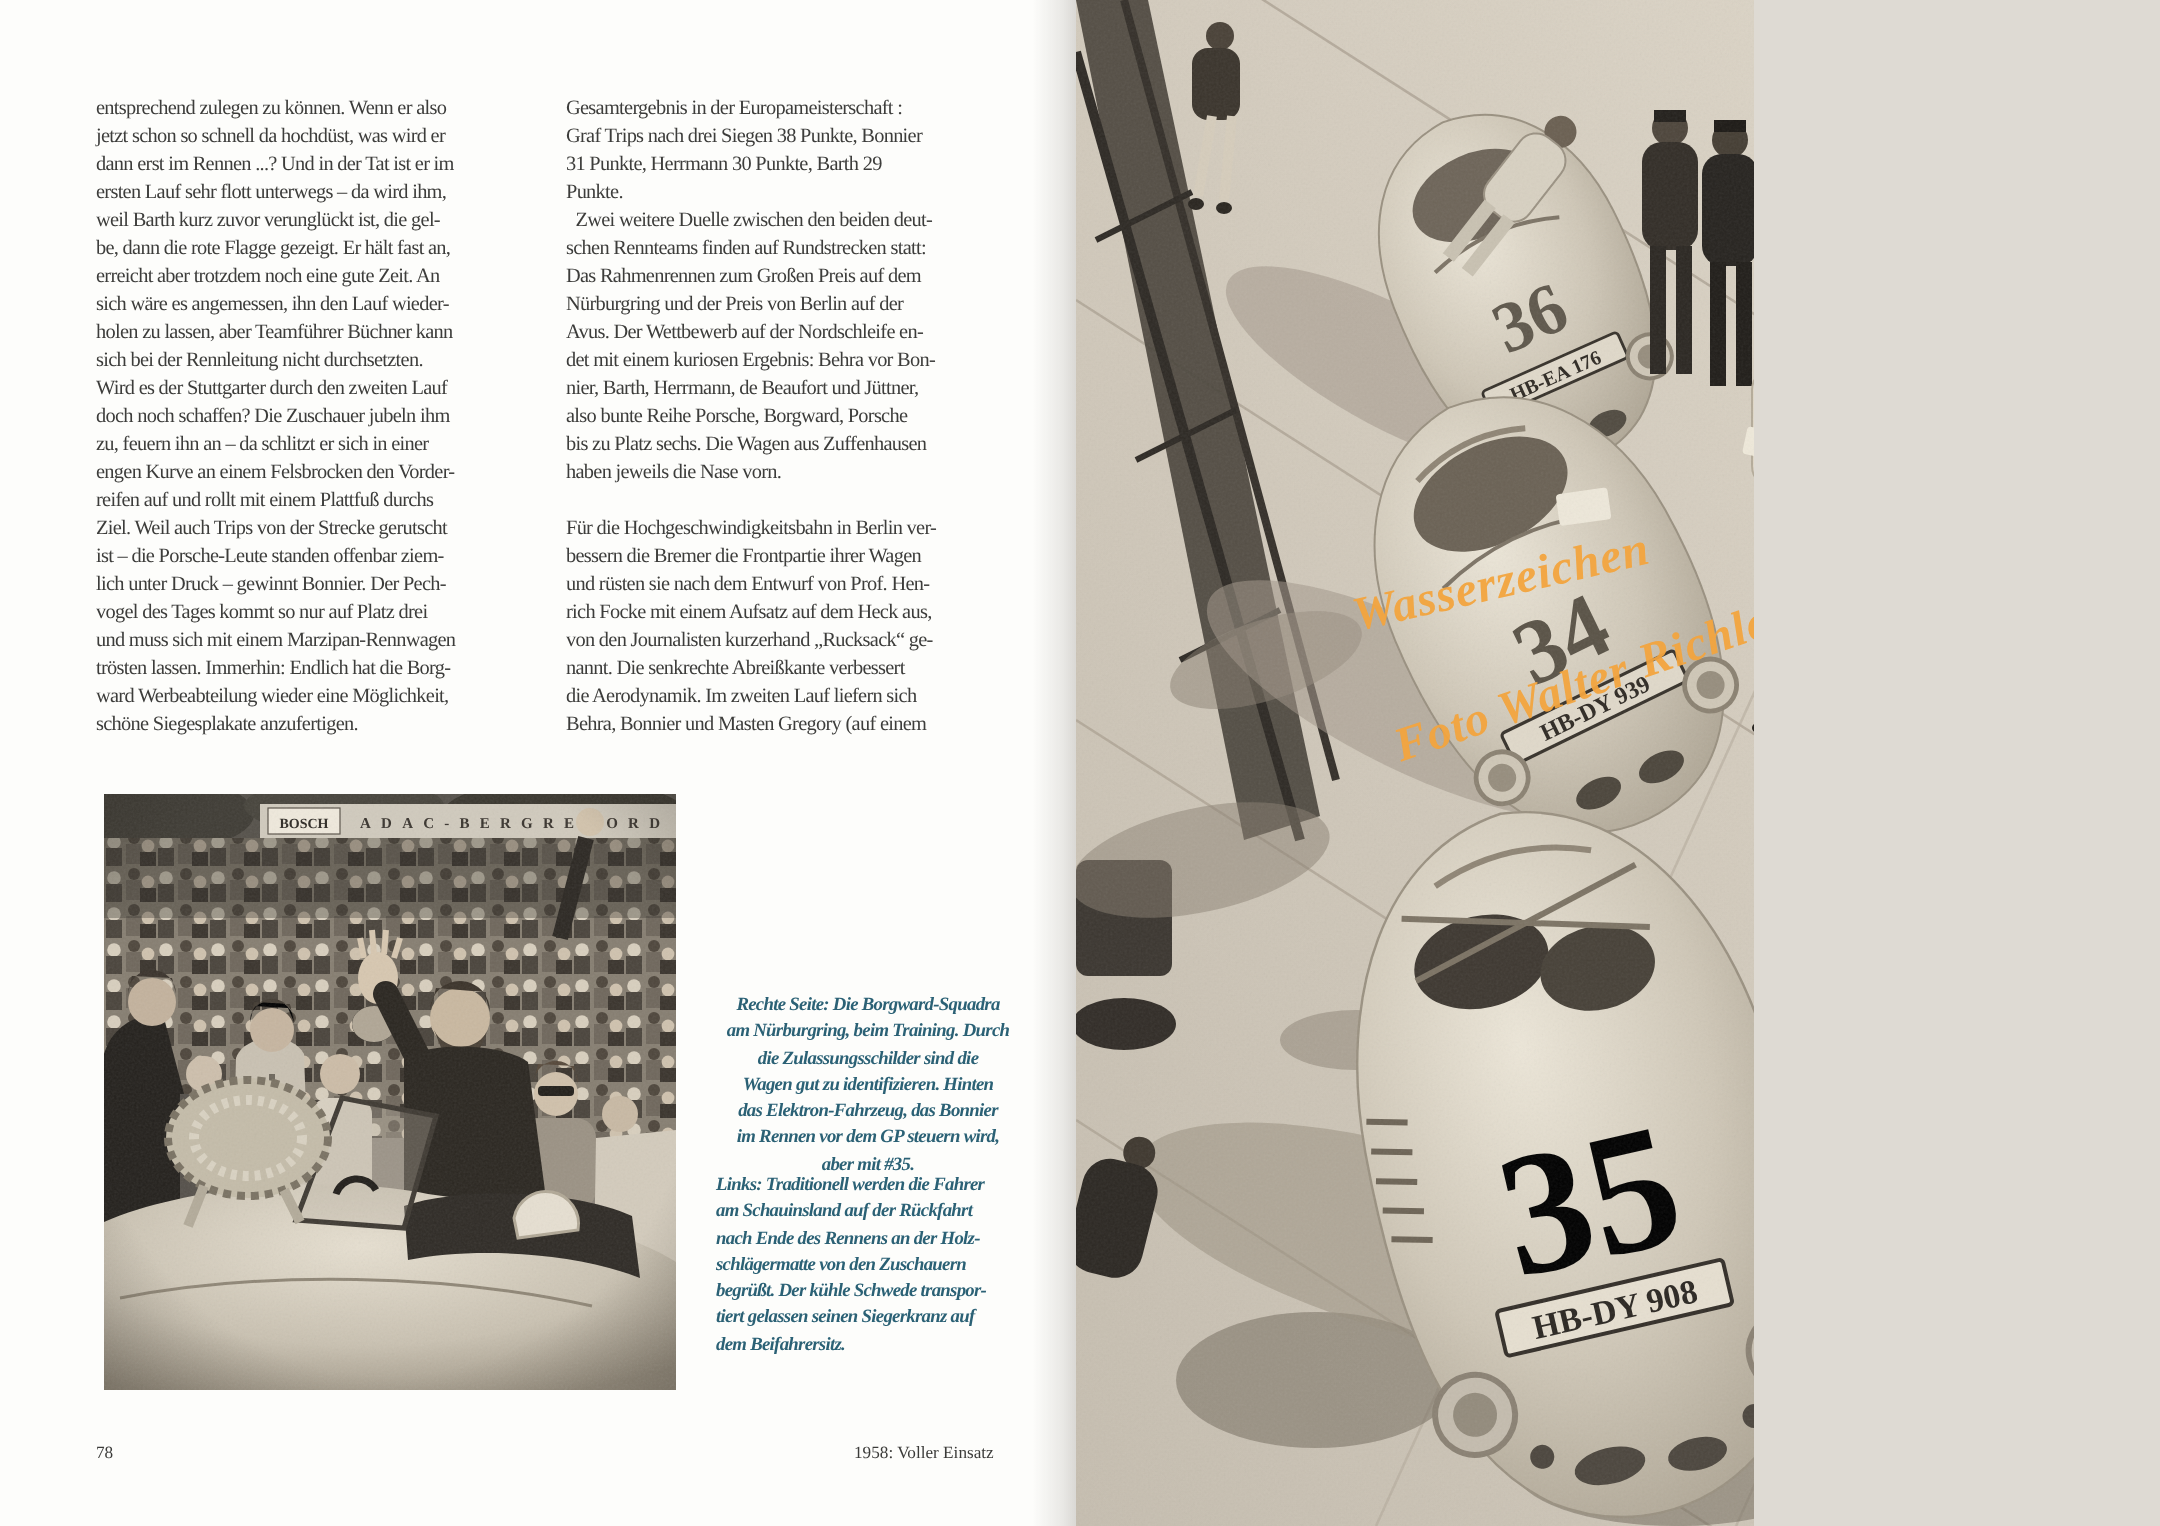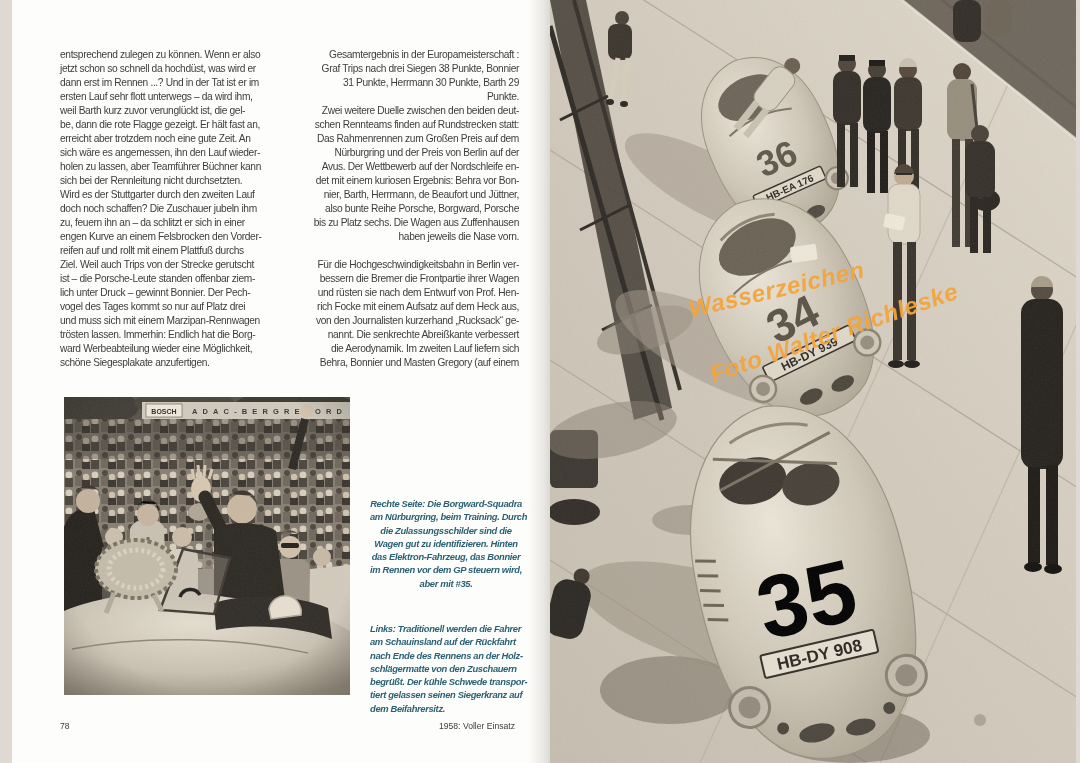--- a/index.html
+++ b/index.html
@@ -1,26 +1,26 @@
 <!DOCTYPE html>
 <html><head>
 <meta charset="utf-8">
 <style>
   html,body{margin:0;padding:0;background:#dedad3;}
-  .spread{position:relative;width:1064px;height:763px;background:#fdfdfb;overflow:hidden;
-          font-family:Liberation Sans, sans-serif;margin-left:12px;}
+  .spread{position:relative;width:877px;height:763px;background:#fdfdfb;overflow:hidden;
+          font-family:Liberation Serif, serif;}
   
   .col{position:absolute;top:48px;width:224px;font-size:10.2px;line-height:14px;
        letter-spacing:-0.35px;color:#3d3d3b;white-space:pre;}
   .col-1{left:48px;}
-  .col-2{left:283px;text-align:right;}
+  .col-2{left:283px;}
   .caption{position:absolute;left:358px;width:152px;font-size:9.4px;line-height:13.3px;
            letter-spacing:-0.35px;font-style:italic;font-weight:700;color:#2b6175;white-space:pre;}
   .cap-1{top:497px;text-align:center;}
-  .cap-2{top:622px;}
+  .cap-2{top:587px;}
   .pagenum{position:absolute;left:48px;top:721px;font-size:8.6px;color:#3b3b39;}
   .footer-title{position:absolute;left:427px;top:721px;font-size:8.6px;color:#3b3b39;}
   
   .photo-left{position:absolute;left:52px;top:397px;width:286px;height:298px;overflow:hidden;}
   .page-right{position:absolute;left:538px;top:0;width:542px;height:763px;overflow:hidden;}
   .photo-svg{position:absolute;left:0;top:0;width:100%;height:100%;display:block;}
   
   .wm{position:absolute;font-weight:700;font-style:italic;font-size:24px;white-space:nowrap;
       color:#f2a43e;opacity:.95;transform-origin:left top;letter-spacing:.5px;z-index:5;}
   .wm1{left:136px;top:296px;transform:rotate(-13deg);}

